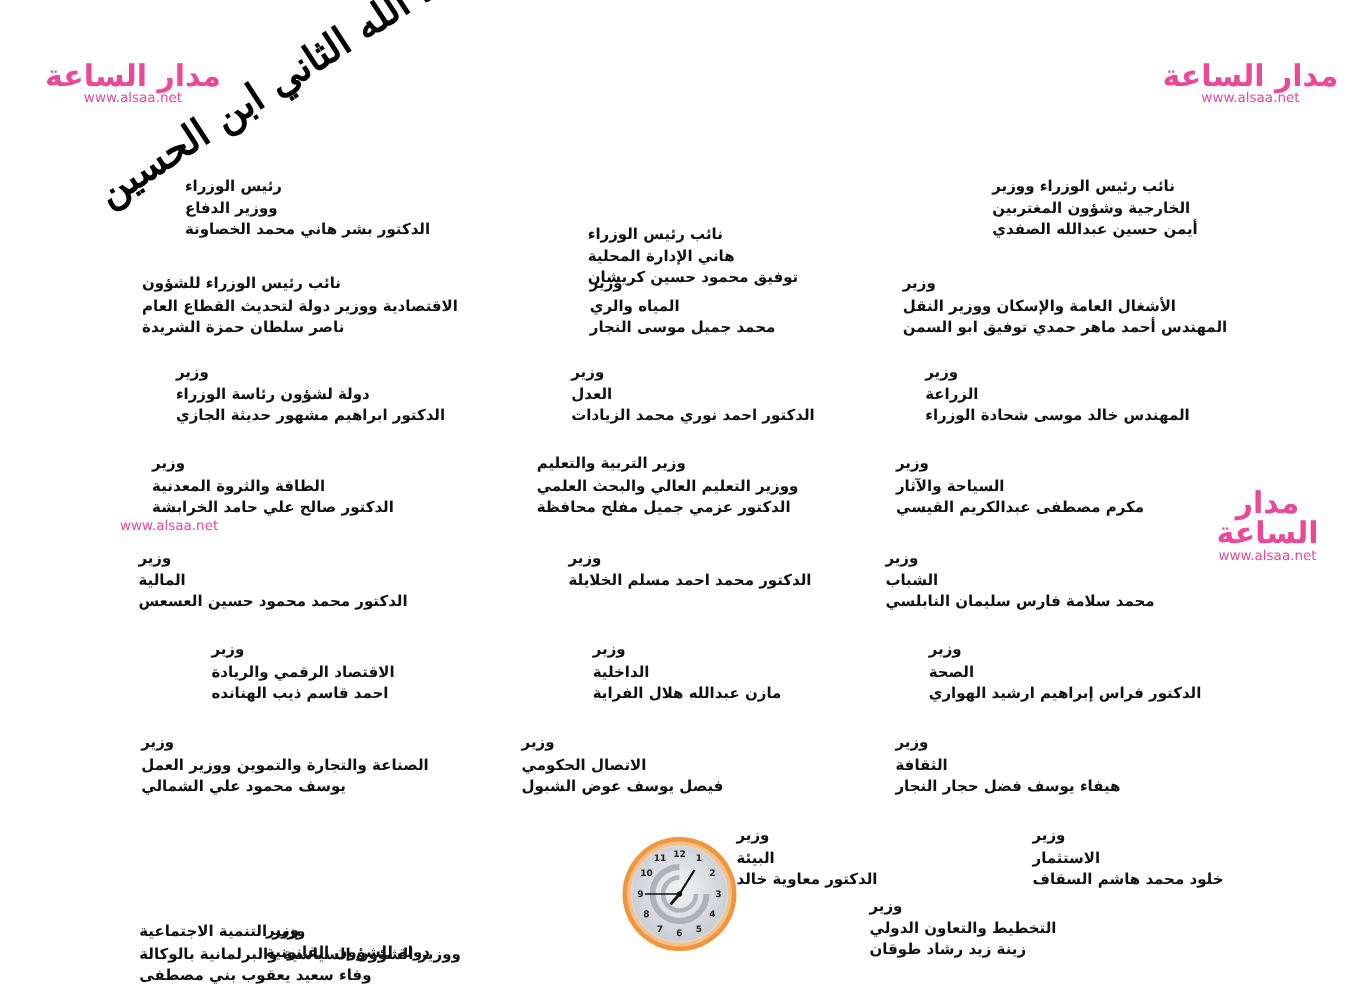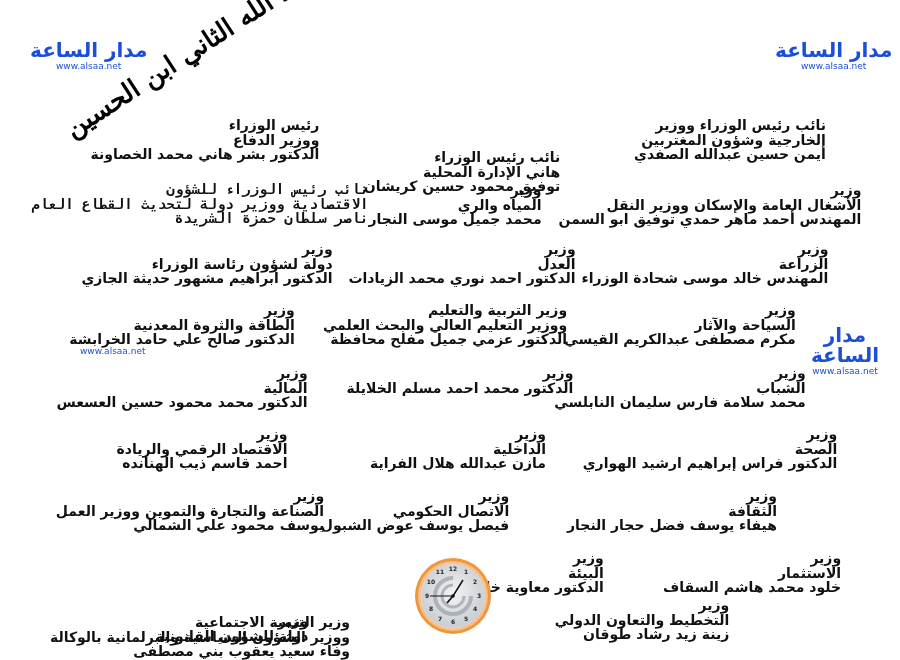--- a/index.html
+++ b/index.html
@@ -16,32 +16,32 @@
     color: #000;
     transform: rotate(-33deg);
     transform-origin: center center;
     white-space: nowrap;
     text-align: center;
   }
 
   .watermark {
     position: absolute;
     text-align: center;
-    color: #1d4ed8;
+    color: #ec4899;
     font-family: "DejaVu Sans", sans-serif;
     line-height: 1;
     pointer-events: none;
   }
   .watermark .wm-name { font-size: 20px; font-weight: bold; letter-spacing: 1px; }
   .watermark .wm-url { font-size: 9px; direction: ltr; margin-top: 2px; }
 
   .block {
     position: absolute;
-    text-align: right;
-    font-size: 14px;
+    text-align: left;
+    font-size: 10px;
     font-weight: bold;
     line-height: 14.5px;
     white-space: nowrap;
     direction: rtl;
     transform: translateX(-50%);
   }
   .block .line { display: block; }
 
   .clock {
     position: absolute;
@@ -89,21 +89,21 @@
 <div class="block" style="left:710px; top:183px;">
   <span class="line">وزير</span>
   <span class="line">الأشغال العامة والإسكان ووزير النقل</span>
   <span class="line">المهندس أحمد ماهر حمدي توفيق ابو السمن</span>
 </div>
 <div class="block" style="left:455px; top:183px;">
   <span class="line">وزير</span>
   <span class="line">المياه والري</span>
   <span class="line">محمد جميل موسى النجار</span>
 </div>
-<div class="block" style="left:200px; top:183px;font-family:Liberation Mono, monospace;">
+<div class="block" style="left:200px; top:183px;">
   <span class="line">نائب رئيس الوزراء للشؤون</span>
   <span class="line">الاقتصادية ووزير دولة لتحديث القطاع العام</span>
   <span class="line">ناصر سلطان حمزة الشريدة</span>
 </div>
 
 <div class="block" style="left:705px; top:242px;">
   <span class="line">وزير</span>
   <span class="line">الزراعة</span>
   <span class="line">المهندس خالد موسى شحادة الوزراء</span>
 </div>

